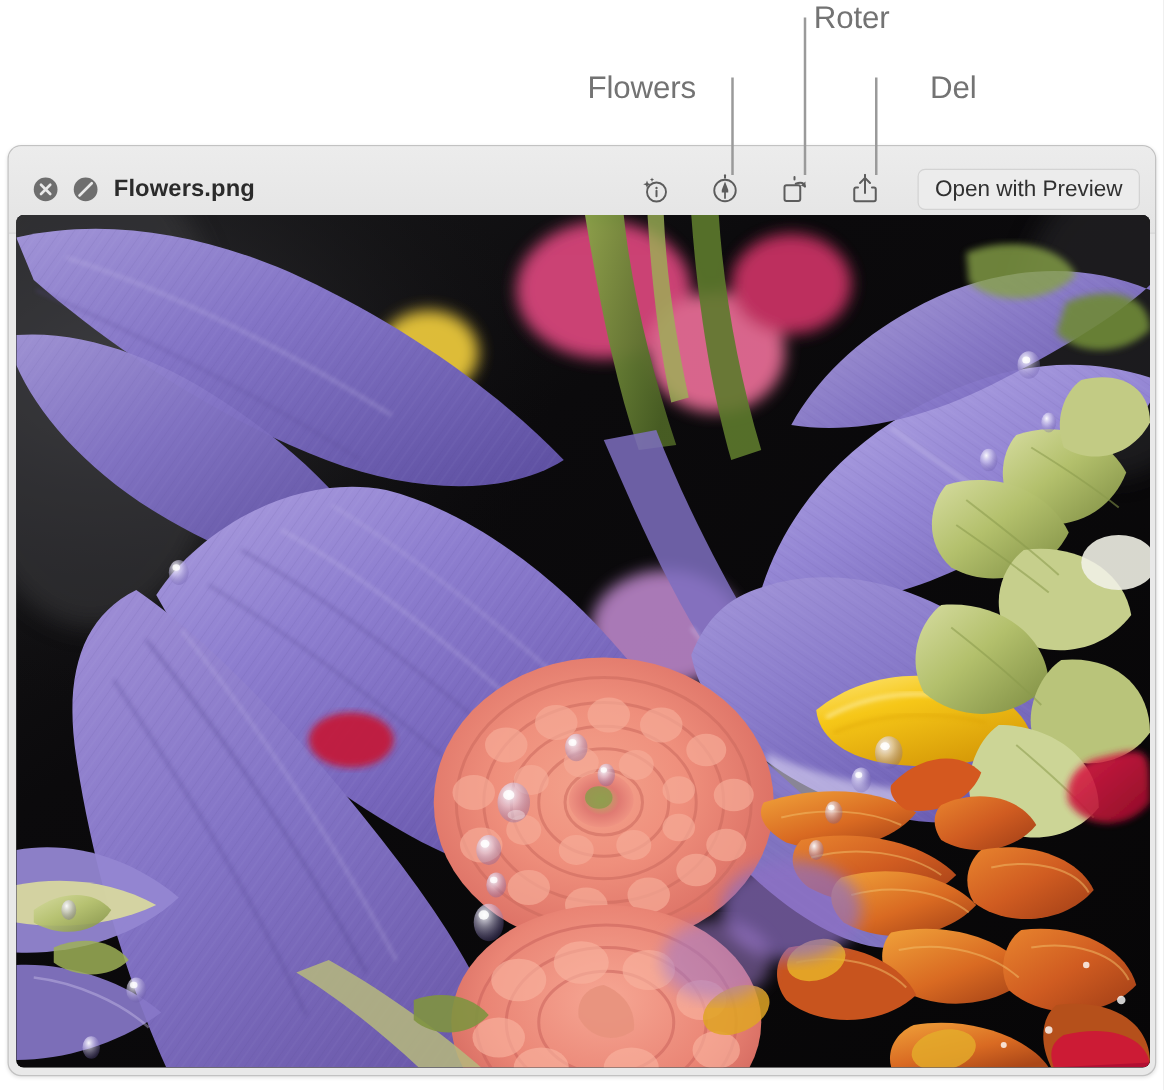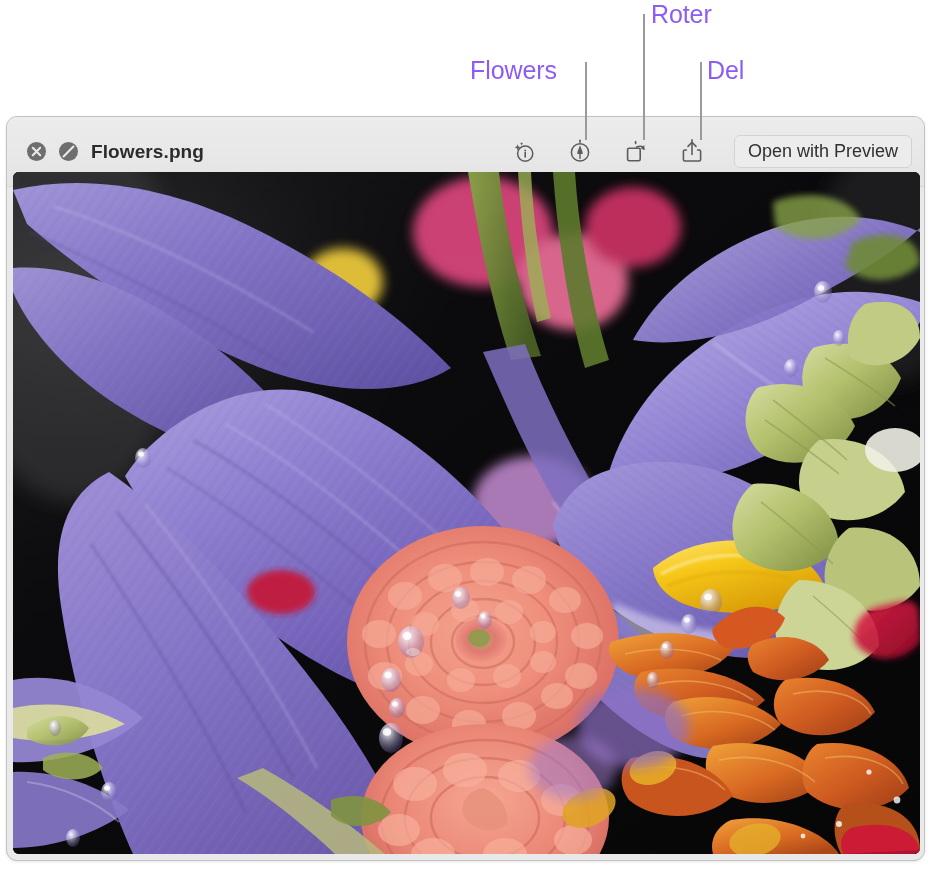--- a/index.html
+++ b/index.html
@@ -21,21 +21,21 @@
     left: 0; top: 0;
     width: 931px;
     height: 175px;
     z-index: 30;
   }
   .callout-label {
     position: absolute;
     font-family: "Liberation Sans", sans-serif;
     font-size: 25px;
     font-weight: 400;
-    color: #8b5cf6;
+    color: #737373;
     white-space: nowrap;
     line-height: 1;
     letter-spacing: -0.1px;
   }
   .leader-line {
     position: absolute;
     width: 2px;
     background: #9a9a9a;
   }
 
@@ -127,21 +127,21 @@
 <body>
 
 <div id="callout-layer">
 
   <div class="callout-label" style="left:470px; top:58px;">Flowers</div>
   <div class="leader-line" style="left:585px; top:62px; height:78px;"></div>
 
   <div class="callout-label" style="left:651px; top:2px;">Roter</div>
   <div class="leader-line" style="left:643px; top:14px; height:126px;"></div>
 
-  <div class="callout-label" style="left:707px; top:58px;">Del</div>
+  <div class="callout-label" style="left:744px; top:58px;">Del</div>
   <div class="leader-line" style="left:700px; top:62px; height:78px;"></div>
 </div>
 
 <div id="quicklook-window">
 
   <div id="titlebar">
 
     <div class="tb-icon-btn" id="close-button">
       <svg width="21" height="21" viewBox="0 0 21 21">
         <circle cx="10.5" cy="10.5" r="9.5" fill="#6e6e6e"></circle>

